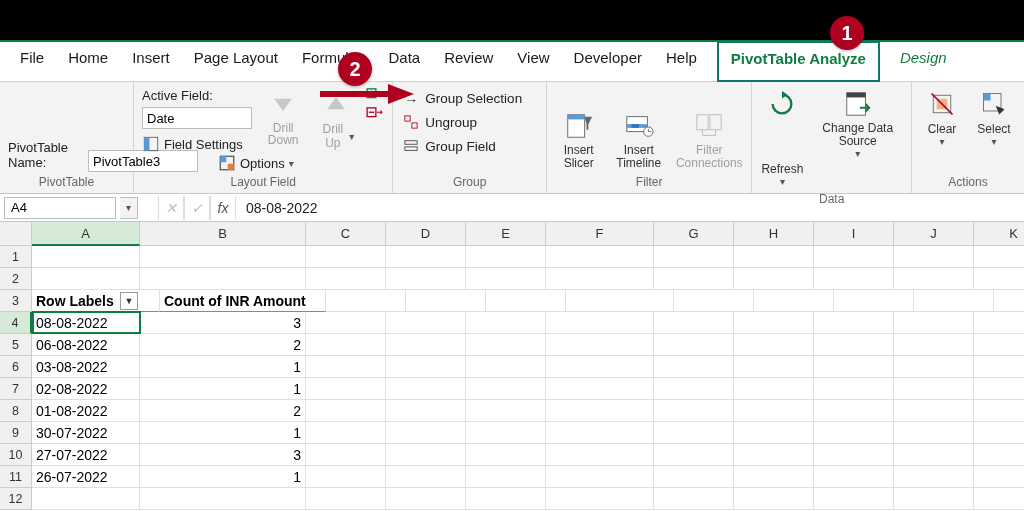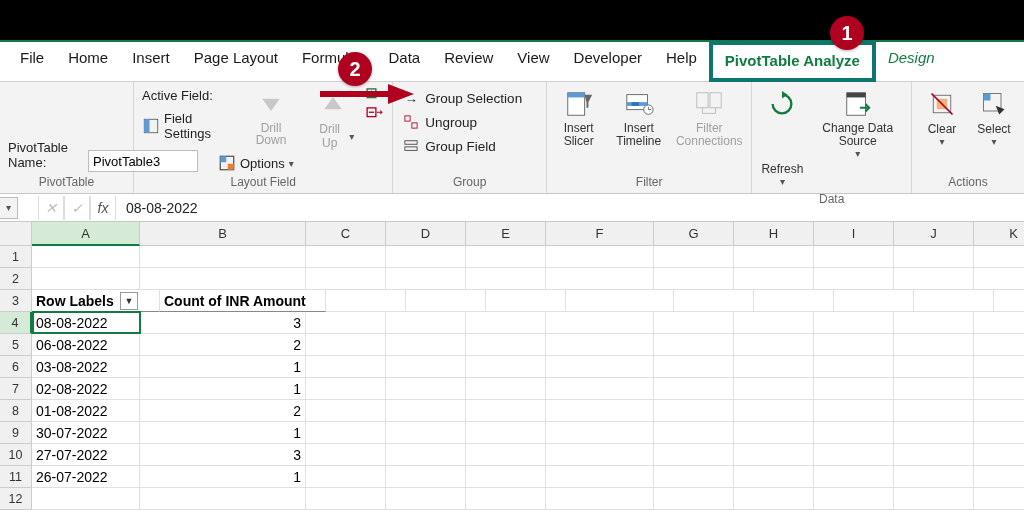--- a/index.html
+++ b/index.html
@@ -4,21 +4,21 @@
 <style>
   * { box-sizing: border-box; margin: 0; padding: 0; font-family: 'Segoe UI', Tahoma, sans-serif; user-select: none; }
   html,body { width:1024px; height:511px; overflow:hidden; background:#fff; }
   
   .black-bar { height:40px; background:#000; }
   .green-line { height:2px; background:#107c41; }
   
   .tabs-row { height:40px; background:#fff; display:flex; align-items:stretch; padding:0 8px; border-bottom:1px solid #d0d0d0; position:relative;}
   .tab { padding:0 12px; font-size:15px; color:#1a1a1a; line-height:32px; cursor:pointer; }
   .tab.active { color:#107c41; font-weight:600; position:relative; }
-  .tab.highlight-box { border:4px solid #0f766e; margin:-1px 0; }
+  .tab.highlight-box { border:2px solid #0f766e; margin:-1px 8px; }
   
   .ribbon { height:112px; background:#f3f3f3; display:flex; border-bottom:1px solid #c8c8c8; position:relative; }
   .rg { border-right:1px solid #d6d6d6; display:flex; flex-direction:column; }
   .rg-body { flex:1; display:flex; align-items:flex-start; padding:4px 8px 0 8px; gap:8px; }
   .rg-title { text-align:center; font-size:12px; color:#666; padding:3px 0 4px; }
   .small-label { font-size:13px; color:#222; display:block; margin-bottom:2px;}
   .field-box { width:110px; height:22px; background:#fff; border:1px solid #bcbcbc; font-size:13px; padding:2px 4px; }
   .btn { display:flex; flex-direction:column; align-items:center; justify-content:flex-start; font-size:12px; color:#333; padding:2px 4px; border:none; background:none; cursor:pointer; min-width:44px; }
   .btn.disabled { color:#a0a0a0; cursor:default; }
   .btn .ico { width:32px; height:32px; display:flex; align-items:center; justify-content:center; margin-bottom:2px; }
@@ -94,20 +94,21 @@
         <span class="chev">▾</span>
       </div>
     </div>
     <div class="rg-title">PivotTable</div>
   </div>
 
   <div class="rg" style="width:260px;">
     <div class="rg-body">
       <div style="display:flex;flex-direction:column;gap:2px;padding-top:2px;">
         <span class="small-label">Active Field:</span>
+        <input class="field-box" value="Date" style="">
         <div class="opt-row">
           <span style="width:18px;height:18px;">
             <svg viewBox="0 0 24 24" width="18" height="18">
                 <rect x="3" y="3" width="18" height="18" fill="none" stroke="#444"></rect>
                 <rect x="3" y="3" width="7" height="18" fill="#5b9bd5"></rect>
               </svg>
           </span>
           <span>Field Settings</span>
         </div>
       </div>
@@ -177,21 +178,21 @@
               </svg>
           </span>
           <span>Group Field</span>
         </div>
       </div>
     </div>
     <div class="rg-title">Group</div>
   </div>
 
   <div class="rg" style="width:206px;">
-    <div class="rg-body" style="justify-content:center;">
+    <div class="rg-body" style="justify-content:center;align-items:flex-end;">
       <button class="btn">
         <span class="ico">
           <svg viewBox="0 0 32 32" width="30" height="30">
               <rect x="4" y="4" width="18" height="24" fill="#fff" stroke="#666"></rect>
               <rect x="4" y="4" width="18" height="5" fill="#5b9bd5"></rect>
               <path d="M22 6 L30 6 L26 14 L26 20 L24 20 L24 14 Z" fill="#666"></path>
             </svg>
         </span>
         <span style="text-align:center;line-height:1.1;">Insert Slicer</span>
       </button>
@@ -276,20 +277,21 @@
         </span>
         <span>Select</span>
         <span class="chev">▾</span>
       </button>
     </div>
     <div class="rg-title">Actions</div>
   </div>
 </div>
 
 <div class="fbar">
+  <input class="name-inp" value="A4" style="">
   <div class="chev-btn">▾</div>
   <div class="gap"></div>
   <div class="fx-btn" style="color:#bbb;">✕</div>
   <div class="fx-btn" style="color:#bbb;">✓</div>
   <div class="fx-btn"><i>f</i>x</div>
   <div class="formula-text">08-08-2022</div>
 </div>
 
 <div class="grid">
   <div class="corner"></div>

